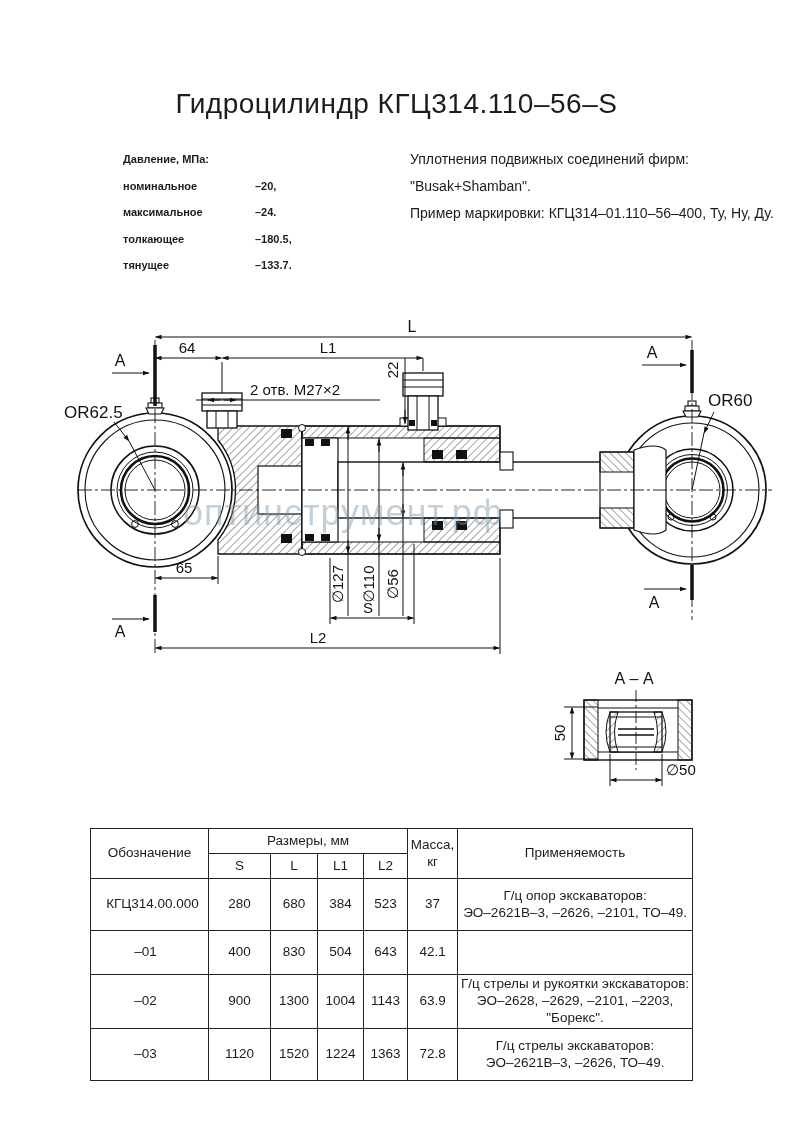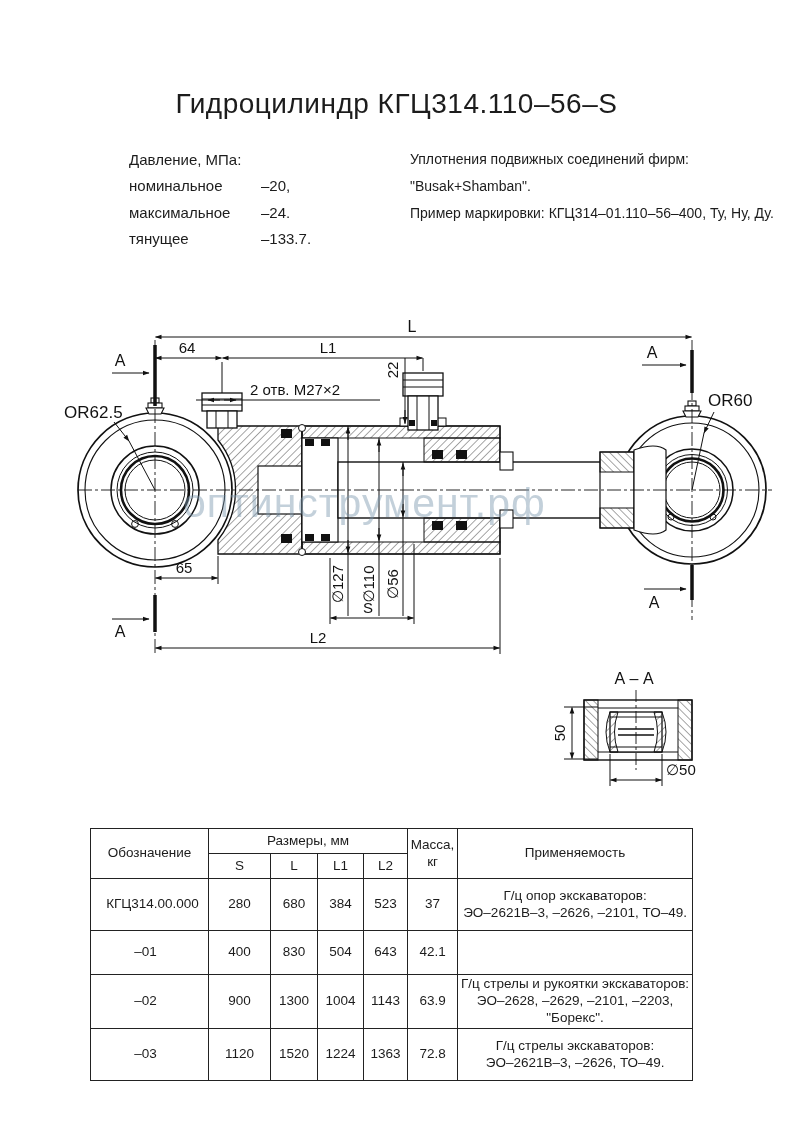--- a/index.html
+++ b/index.html
@@ -1,26 +1,26 @@
 <!DOCTYPE html>
 <html><head>
 <meta charset="utf-8">
 <style>
   html,body{margin:0;padding:0;background:#e8e8e8;}
   .page{position:relative;width:793px;height:1123px;background:#ffffff;margin:0 auto;
         font-family:"Liberation Sans",sans-serif;color:#1c1c1c;overflow:hidden;}
   .title{position:absolute;top:88px;left:0;width:793px;text-align:center;
          font-size:28px;letter-spacing:.5px;white-space:nowrap;}
-  .specs{position:absolute;left:129px;top:146px;width:270px;font-size:15px;}
+  .specs{position:absolute;left:123px;top:146px;width:270px;font-size:11px;font-weight:bold;}
   .spec-line{display:flex;height:26.5px;align-items:center;}
   .spec-label{width:132px;}
   .seals{position:absolute;left:410px;top:146px;width:345px;font-size:14px;}
   .seal-line{height:26.8px;display:flex;align-items:center;white-space:nowrap;}
   svg text{font-family:"Liberation Sans",sans-serif;fill:#111;}
-  .wm{position:absolute;left:183px;top:480px;font-size:41px;letter-spacing:1px;
+  .wm{position:absolute;left:183px;top:492px;font-size:36px;letter-spacing:1px;
       color:rgba(122,150,172,.45);white-space:nowrap;pointer-events:none;}
   table.spec{position:absolute;left:90px;top:828px;width:602px;border-collapse:collapse;
              table-layout:fixed;font-size:13.5px;}
   table.spec td,table.spec th{border:1px solid #222;font-weight:normal;text-align:center;
              padding:0 2px;line-height:1.25;}
   .des-l{text-align:right;padding-left:8px!important;}
   .des-r{text-align:left;padding-right:10px!important;}
   .hrow td,.hrow th{height:24px;}
 </style>
 </head>
@@ -35,20 +35,24 @@
       <span class="spec-label">Давление, МПа:</span>
       <span></span>
       </div>
     <div class="spec-line">
       <span class="spec-label">номинальное</span>
       <span>–20,</span>
       </div>
     <div class="spec-line">
       <span class="spec-label">максимальное</span>
       <span>–24.</span>
+      </div>
+    <div class="spec-line">
+      <span class="spec-label">толкающее</span>
+      <span>–180.5,</span>
       </div>
     <div class="spec-line">
       <span class="spec-label">тянущее</span>
       <span>–133.7.</span>
       </div>
   </div>
 
   <div class="seals">
     <div class="seal-line">Уплотнения подвижных соединений фирм:</div>
     <div class="seal-line">"Busak+Shamban".</div>

